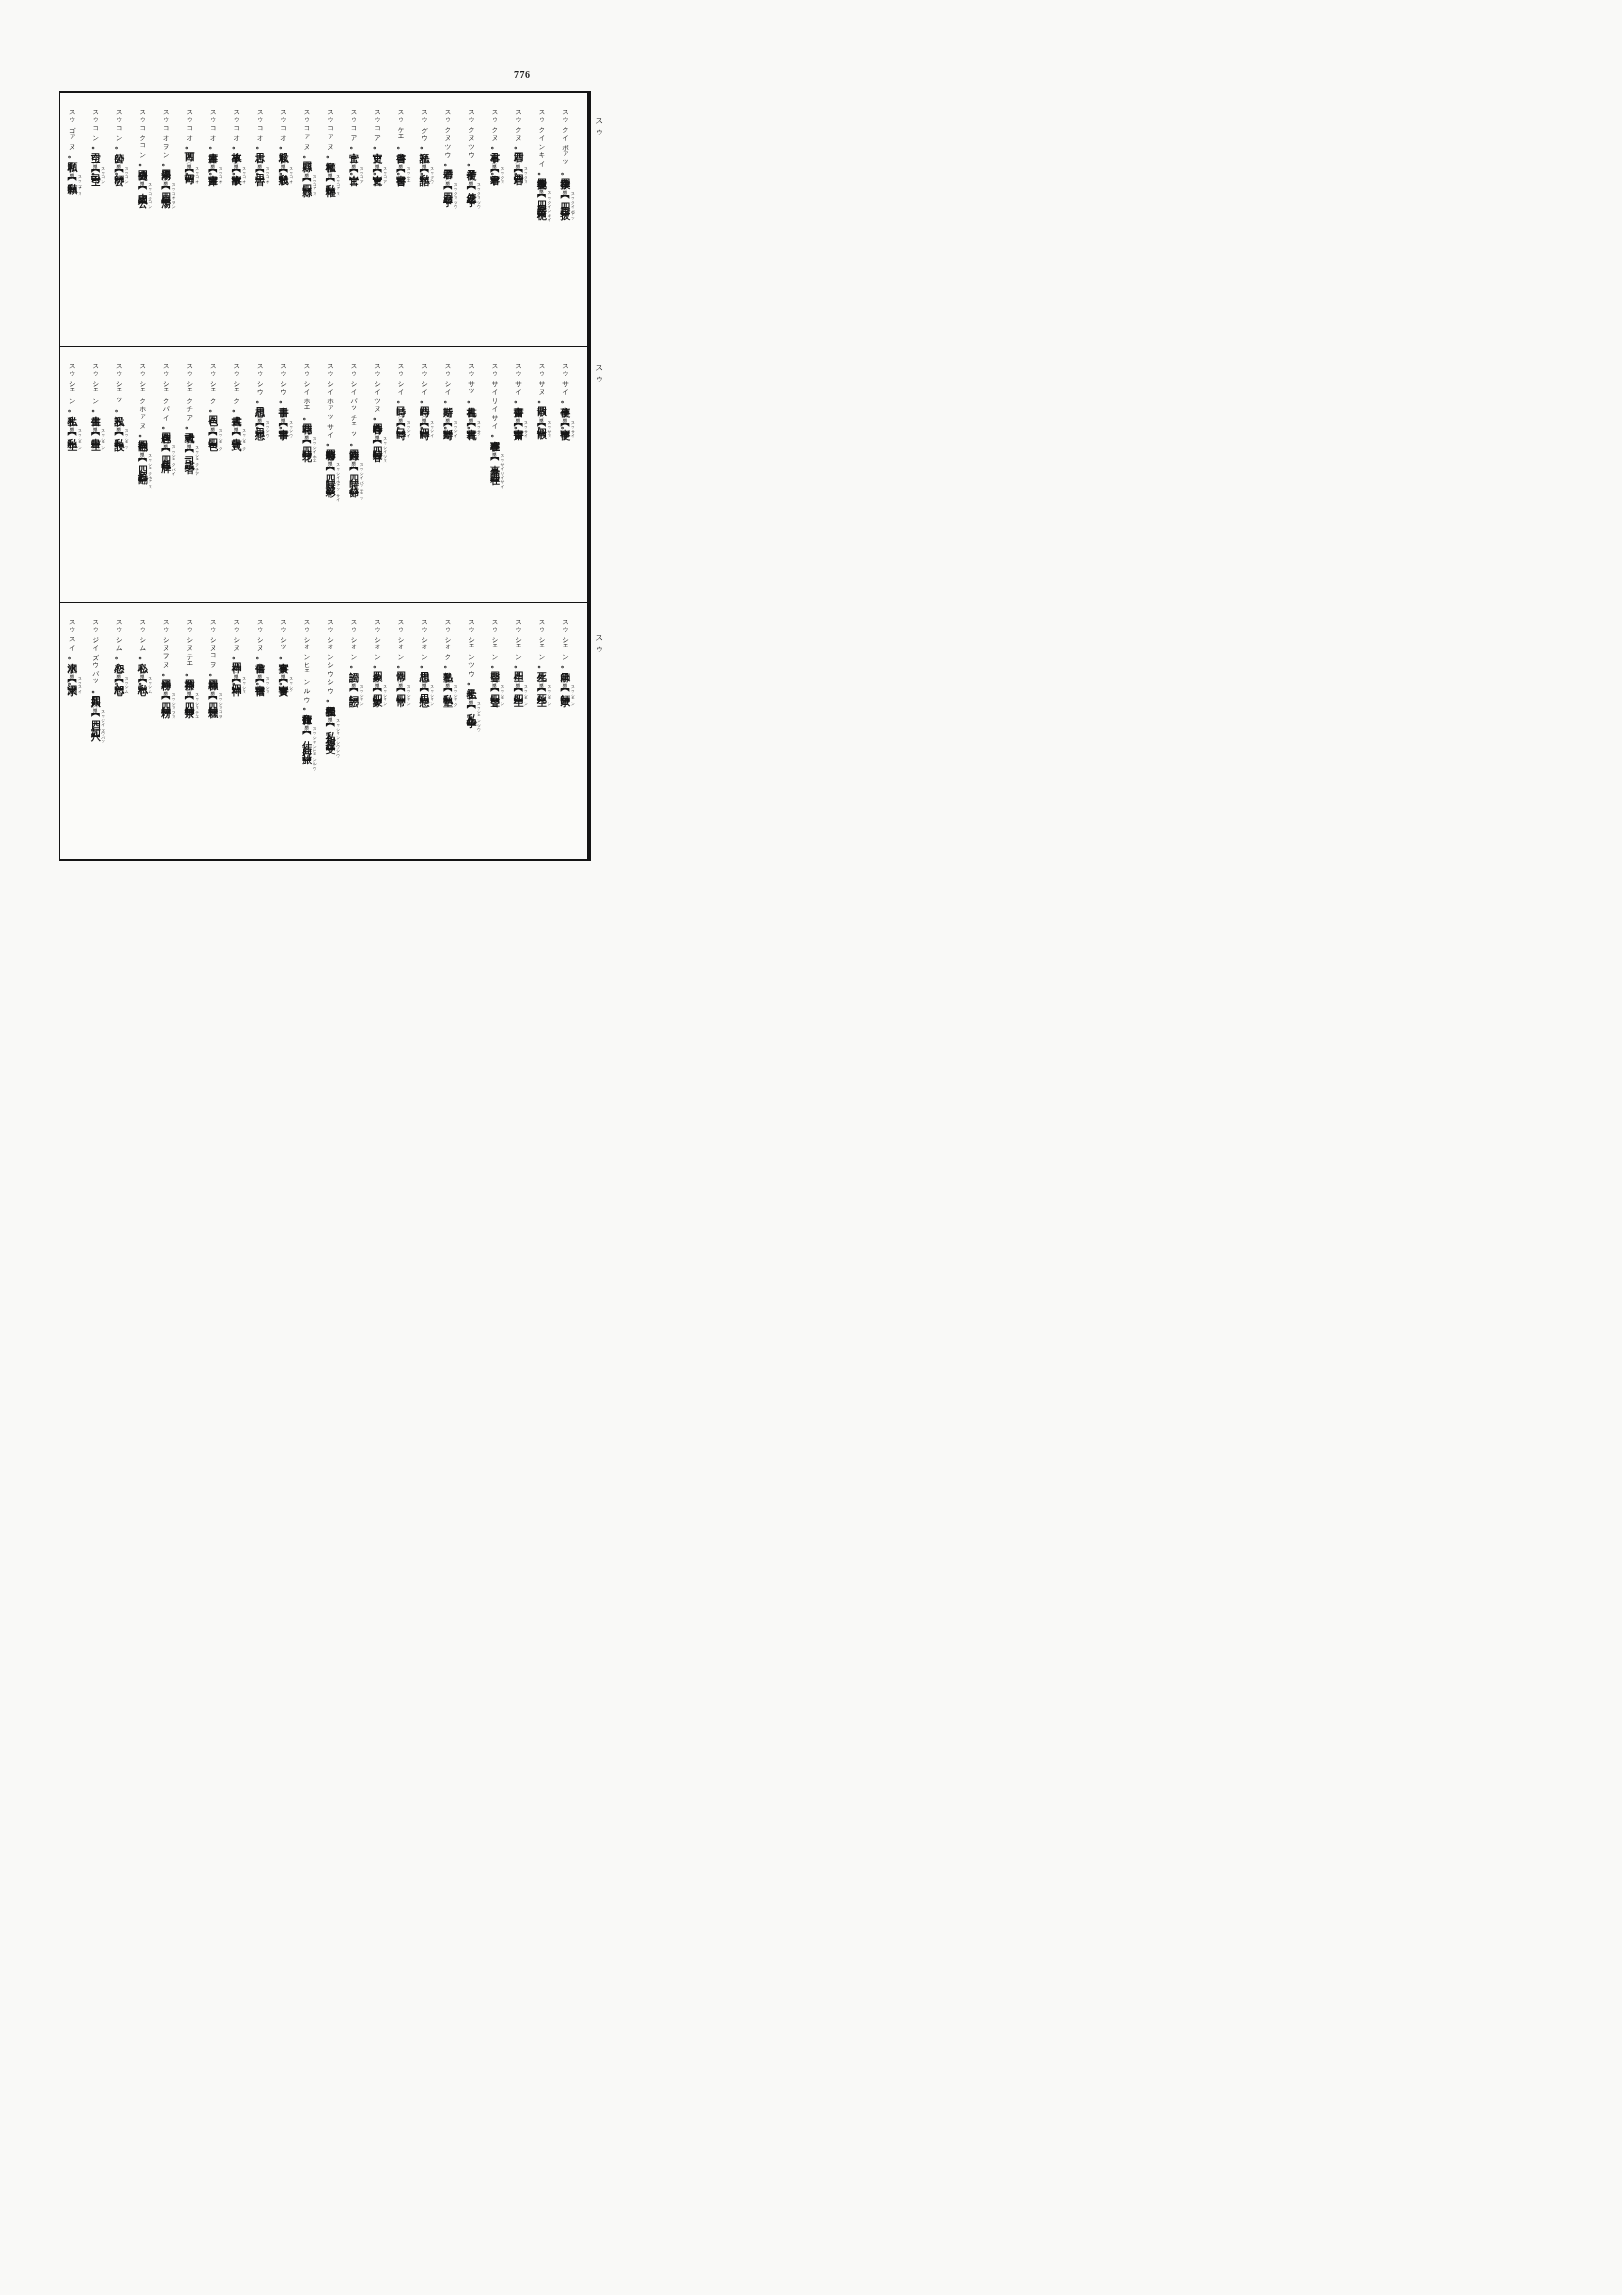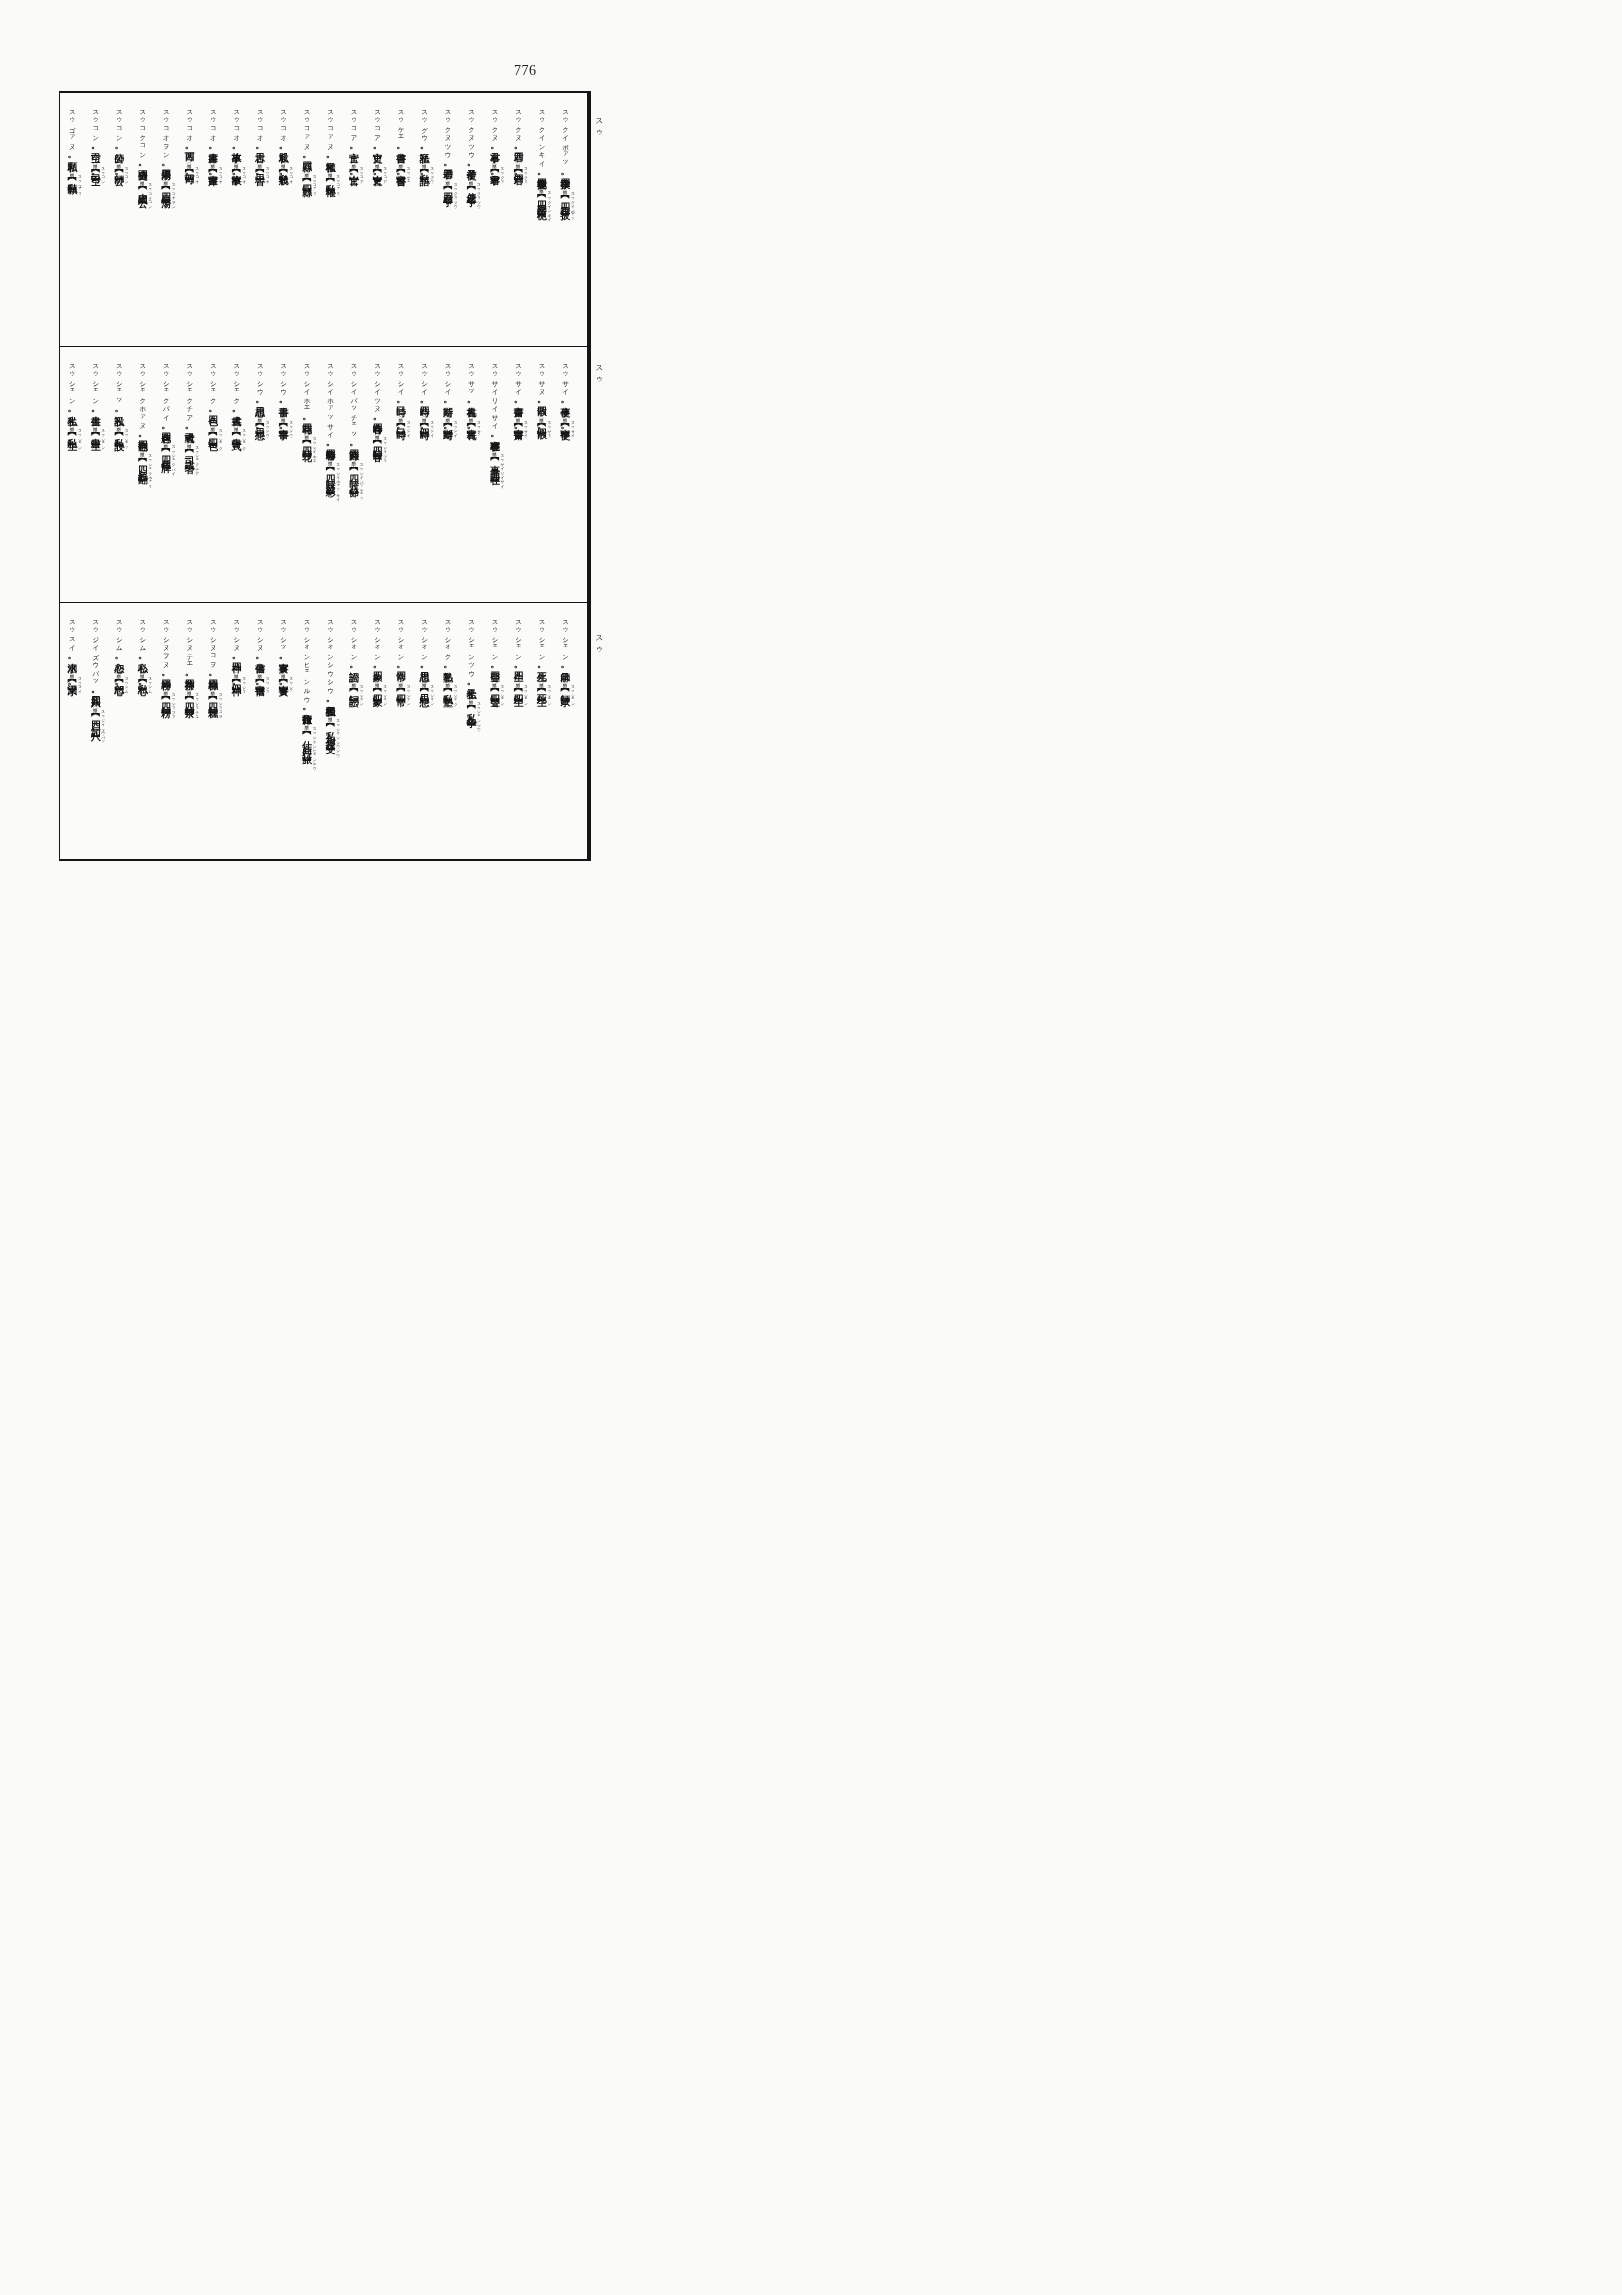--- a/index.html
+++ b/index.html
@@ -3,23 +3,23 @@
 <meta charset="utf-8">
 <style>
   html,body{margin:0;padding:0;}
   body{
     width:649px;height:918px;position:relative;
     background:#f9f9f7;color:#161616;
     font-family:"DejaVu Sans",sans-serif;
     overflow:hidden;
   }
   .page-number{
-    position:absolute;top:63px;left:514px;
+    position:absolute;top:69px;left:514px;
     font-family:"Liberation Serif",serif;
-    font-size:14px;letter-spacing:0.5px;color:#1c1c1c;
+    font-size:10px;letter-spacing:0.5px;color:#1c1c1c;font-weight:bold;
   }
   .content-box{
     position:absolute;left:59px;top:91px;
     width:527px;height:766px;
     border-top:2.2px solid #151515;
     border-bottom:2.7px solid #151515;
     border-left:1.6px solid #151515;
     border-right:4.3px solid #151515;
     background:#fbfbf9;
     box-sizing:content-box;

